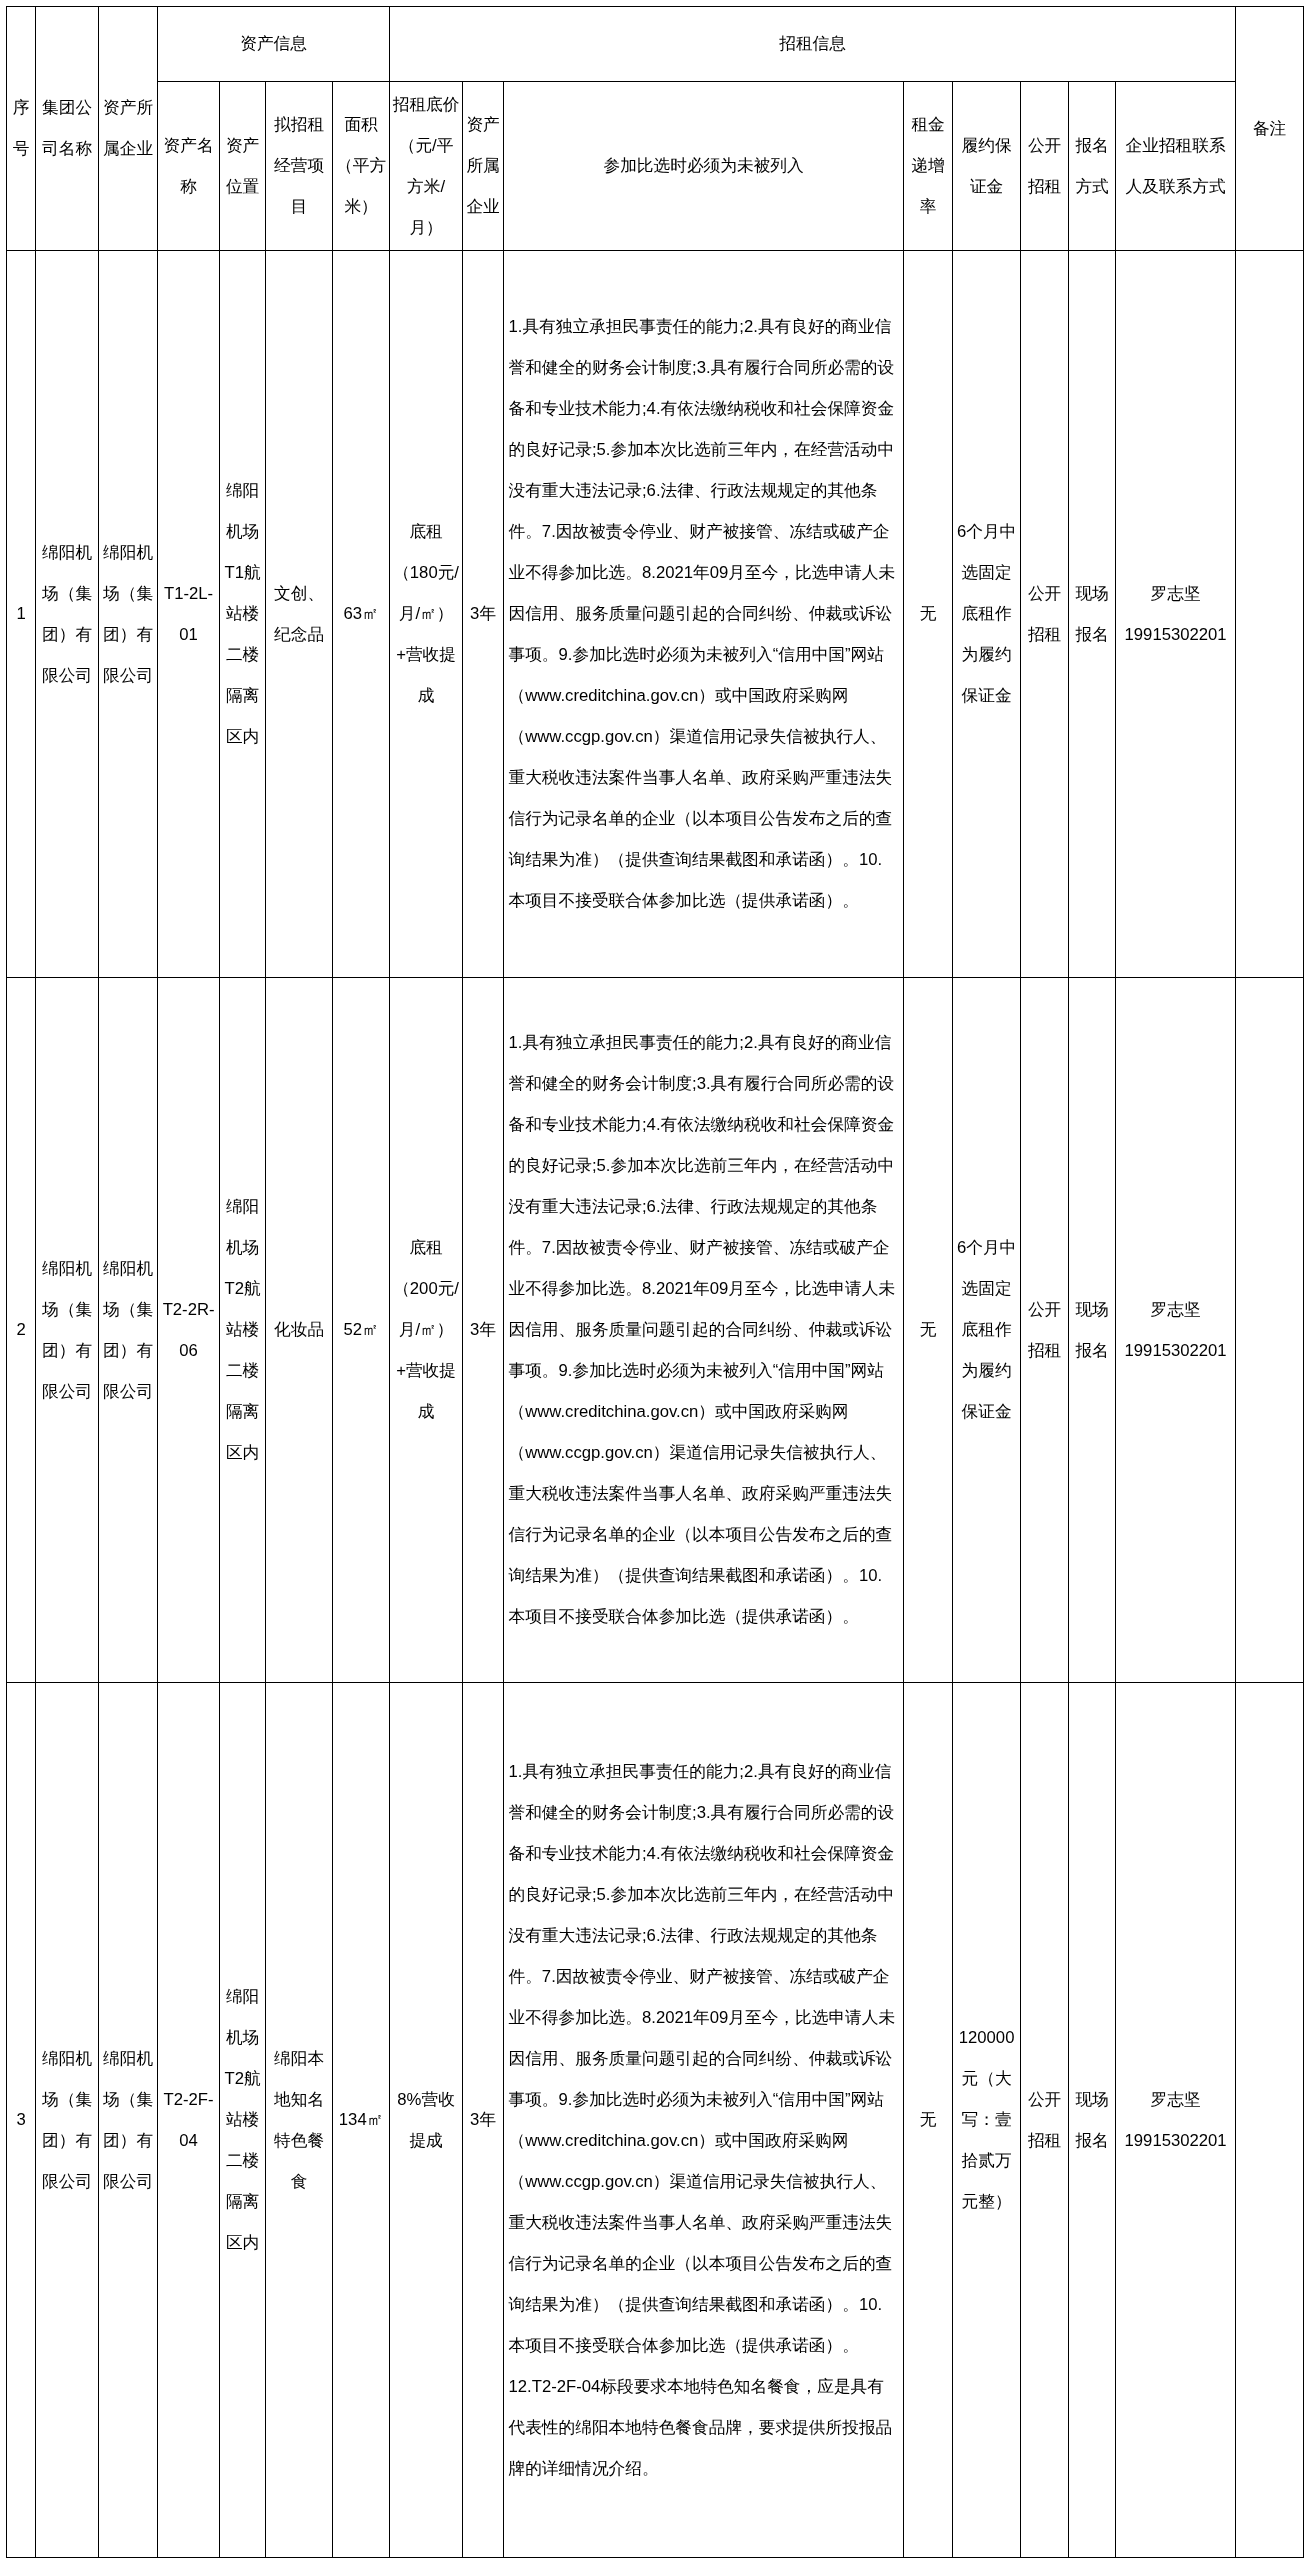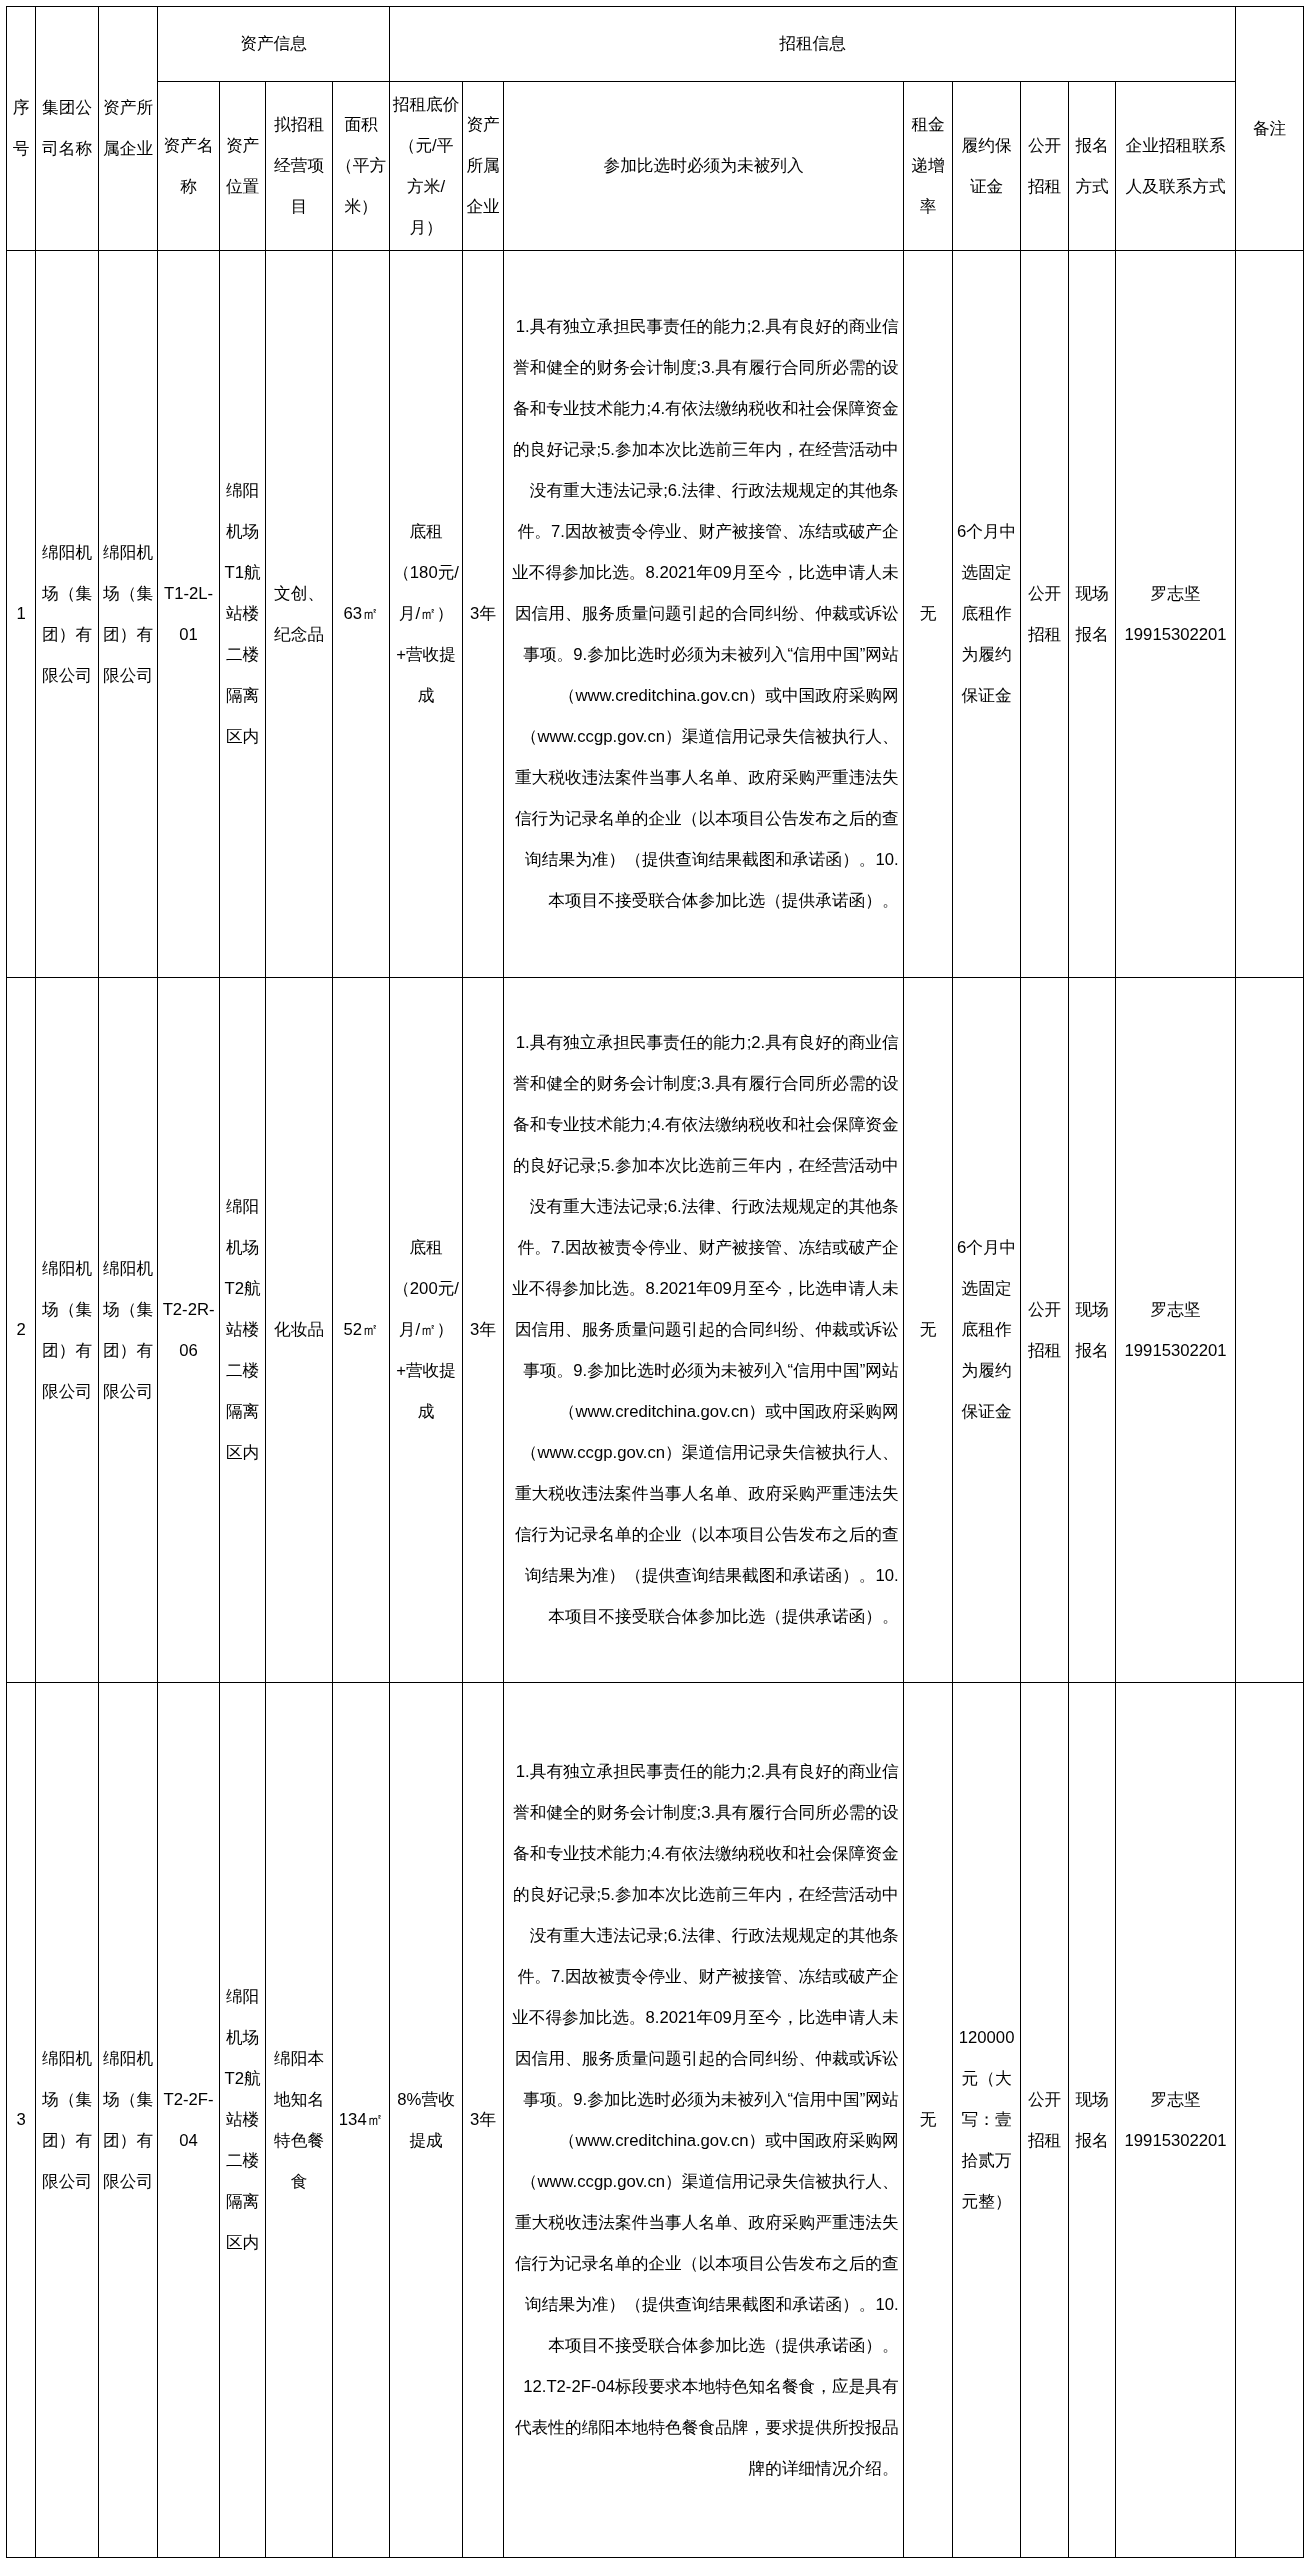--- a/index.html
+++ b/index.html
@@ -33,21 +33,21 @@
     padding: 2.2px 2.2px;
     word-wrap: break-word;
     overflow-wrap: break-word;
   }
   thead tr.group-row { height: 75px; }
   thead tr.sub-row { height: 145px; }
   tbody tr.row-1 { height: 727px; }
   tbody tr.row-2 { height: 705px; }
   tbody tr.row-3 { height: 875px; }
   td.conditions-cell { padding: 5.6px 4.4px; }
-  td.conditions-cell div { text-align: right; }
+  td.conditions-cell div { text-align: left; }
 </style>
 </head>
 <body>
 
 <div class="page">
 
   <table class="announce">
     <colgroup>
       <col style="width:29px">
         <col style="width:63px">

